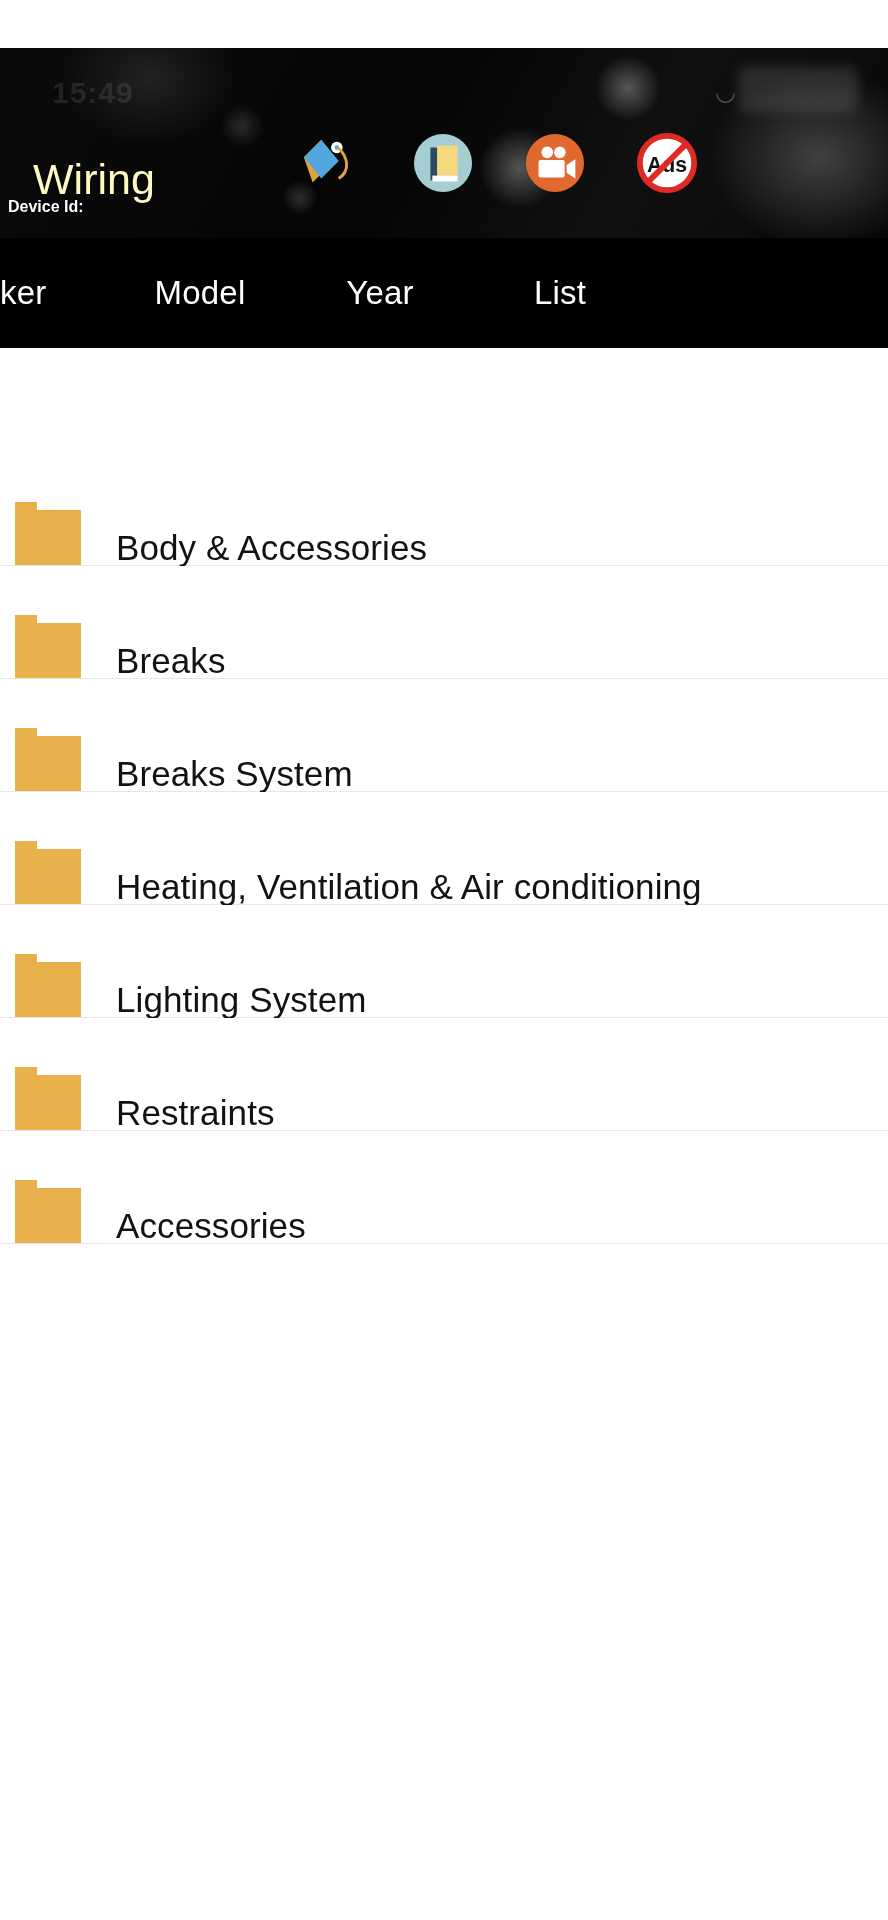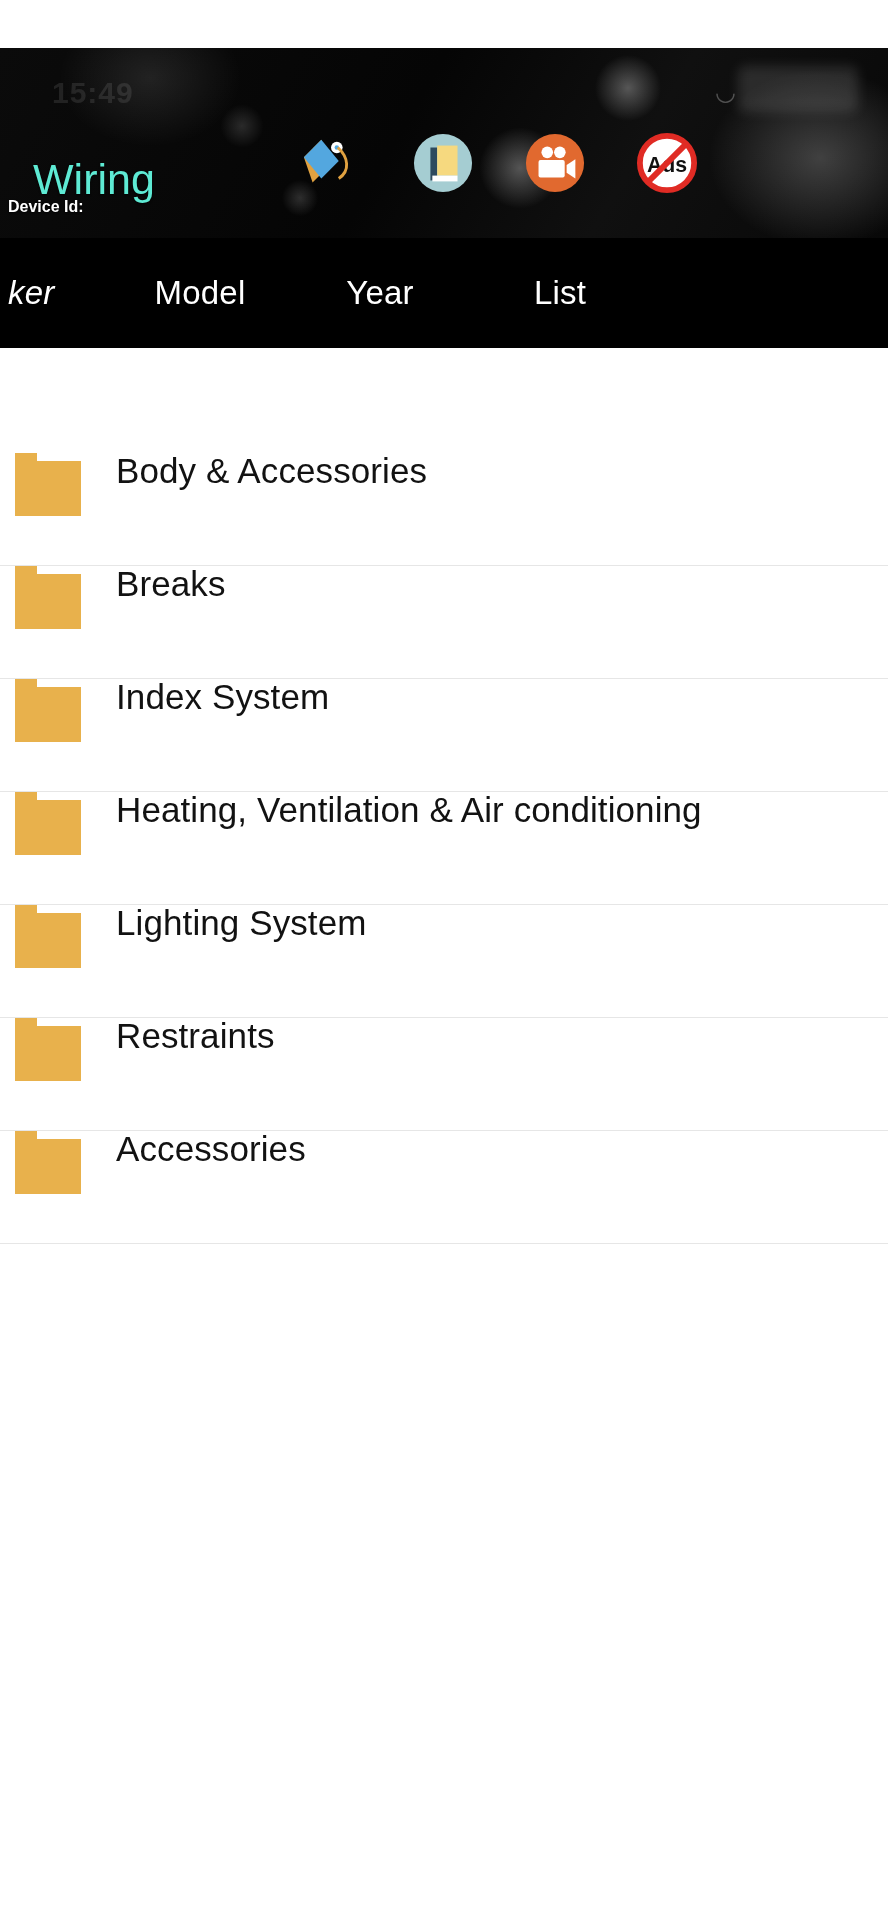--- a/index.html
+++ b/index.html
@@ -42,21 +42,21 @@
     color:rgba(255,255,255,.10);
     letter-spacing:1px;
   }
   .ghost-wifi{
     position:absolute; right:152px; top:30px;
     font-size:24px; color:rgba(255,255,255,.28);
   }
 
   .header-title{
     position:absolute; left:33px; top:110px;
-    font-size:43px; font-weight:400; color:#5eead4;
+    font-size:43px; font-weight:400; color:#fef9c3;
     line-height:1;
     text-shadow:0 1px 2px rgba(0,0,0,.8);
   }
   .device-line{
     position:absolute; left:0px; top:150px;
     width:888px;
     display:flex; align-items:baseline; gap:18px;
     padding-left:8px;
     font-weight:700; color:#ffffff;
     text-shadow:0 1px 2px rgba(0,0,0,.9);
@@ -79,35 +79,35 @@
     display:flex; align-items:stretch;
   }
   .tab{
     flex:0 0 auto;
     display:flex; align-items:center; justify-content:center;
     position:relative;
     color:#ffffff;
     font-size:33px; font-weight:400;
     letter-spacing:.2px;
   }
-  .tab.w-partial{ width:110px; justify-content:flex-start; padding-left:8px;font-style:italic; }
+  .tab.w-partial{ width:110px; justify-content:flex-start; padding-left:0px; }
   .tab.w-normal{ width:180px; }
   .tab.active{ color:#ee8222; }
   .tab.active::after{
     content:"";
     position:absolute; left:8px; right:8px; bottom:0;
     height:6px; background:#ee8222;
   }
 
   
   .list-wrap{ width:888px; background:#ffffff; padding-top:105px; }
   .row{
     position:relative;
     width:888px; height:113px;
-    display:flex; align-items:flex-start;
+    display:flex; align-items:flex-end;
     background:#ffffff;
     border-bottom:1px solid #e6e6e6;
   }
   .row:first-child{ border-top:0; }
   .folder-icon{
     width:66px; height:63px;
     margin-left:15px; margin-right:35px;
     flex:0 0 auto;
     display:block;
   }
@@ -203,21 +203,21 @@
       <svg class="folder-icon" viewBox="0 0 66 63">
         <path d="M0 0 H22 V8 H66 V63 H0 Z" fill="#e8b14c"></path>
       </svg>
       <span class="row-label">Breaks</span>
     </div>
 
     <div class="row">
       <svg class="folder-icon" viewBox="0 0 66 63">
         <path d="M0 0 H22 V8 H66 V63 H0 Z" fill="#e8b14c"></path>
       </svg>
-      <span class="row-label">Index System</span>
+      <span class="row-label">Breaks System</span>
     </div>
 
     <div class="row">
       <svg class="folder-icon" viewBox="0 0 66 63">
         <path d="M0 0 H22 V8 H66 V63 H0 Z" fill="#e8b14c"></path>
       </svg>
       <span class="row-label">Heating, Ventilation &amp; Air conditioning</span>
     </div>
 
     <div class="row">

